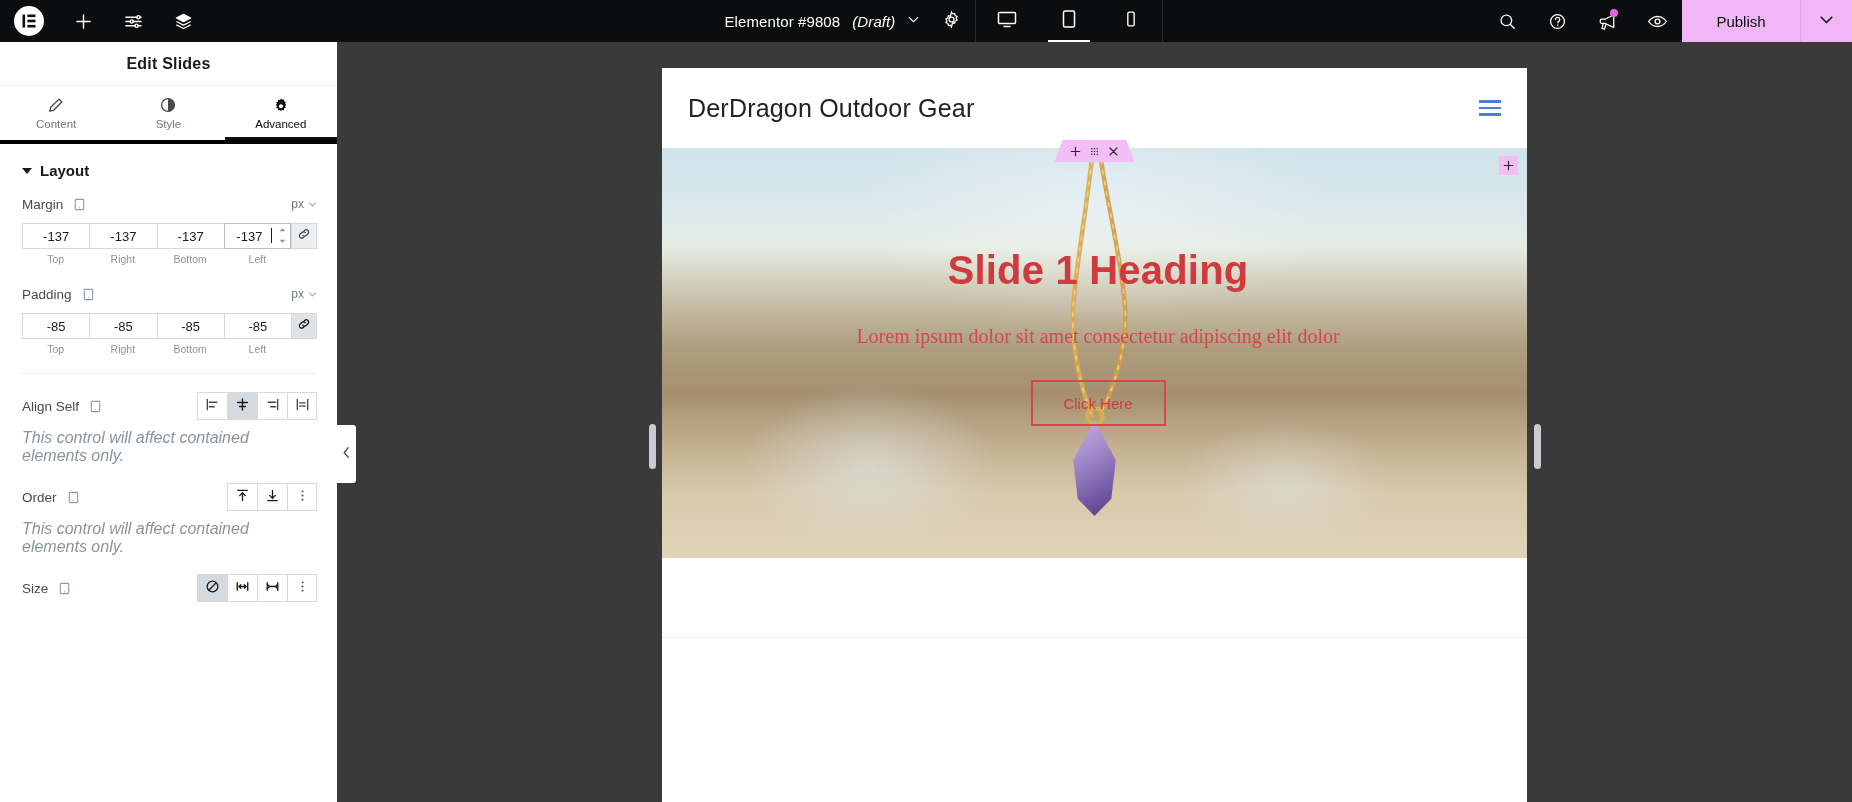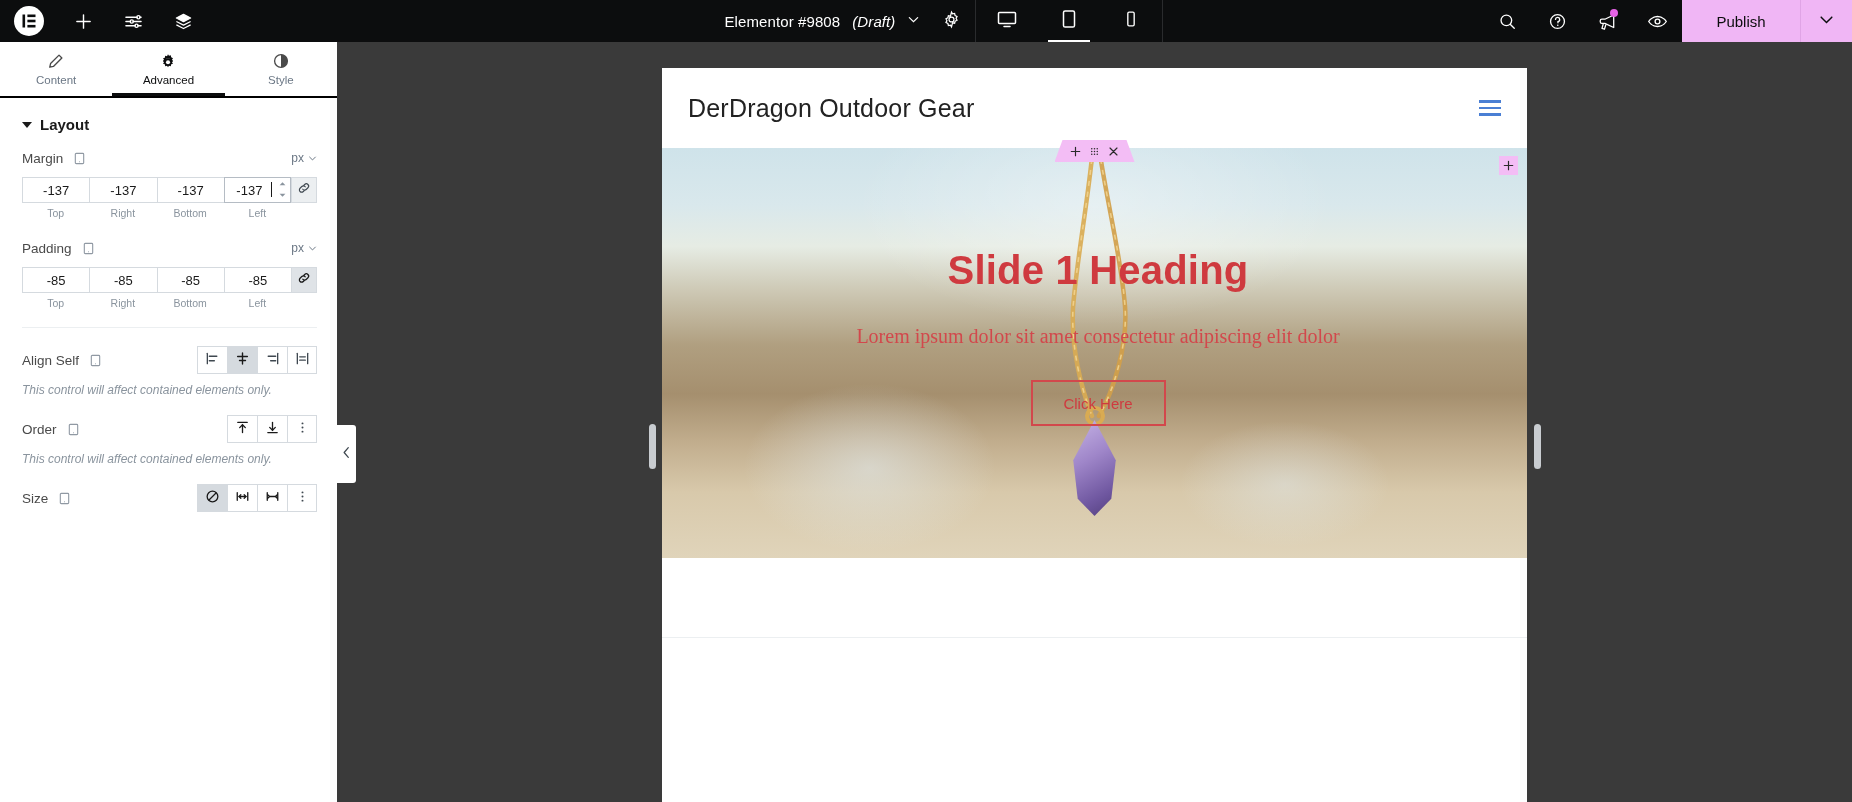--- a/index.html
+++ b/index.html
@@ -74,21 +74,21 @@
   
   .sidebar {
     position:absolute; top:42px; left:0; width:337px; height:760px;
     background:#fff; overflow:hidden;
   }
   .panel-header {
     height:44px; display:flex; align-items:center; justify-content:center;
     font-size:16px; font-weight:bold; color:#1a1a1a; letter-spacing:.2px;
     border-bottom:1px solid #eceff1;
   }
-  .tabs { display:flex; border-bottom:2px solid #000000; }
+  .tabs { display:flex; border-bottom:4px solid #000000; }
   .tab {
     flex:1; height:54px; display:flex; flex-direction:column;
     align-items:center; justify-content:center; gap:5px; cursor:pointer;
     color:#6b7785; font-size:11.5px;
   }
   .tab.active { color:#0c0d0e; box-shadow:inset 0 -3px 0 #0c0d0e; }
   .tab .ic { height:16px; display:flex; align-items:center; }
 
   .section-head {
     display:flex; align-items:center; gap:8px;
@@ -151,21 +151,21 @@
 
   .btn-group { margin-left:auto; display:flex; }
   .bg-btn {
     width:30px; height:28px; border:1px solid #d5dadf; border-right:none;
     background:#fff; display:flex; align-items:center; justify-content:center; cursor:pointer;
   }
   .bg-btn:last-child { border-right:1px solid #d5dadf; }
   .bg-btn.active { background:#d5dadf; }
 
   .hint {
-    font-size:12px; color:#8a949e; font-style:italic;
+    font-size:16px; color:#8a949e; font-style:italic;
     padding:9px 20px 0 22px;
   }
 
   .notice {
     margin:22px 20px 0 22px; background:#fcf8e3; border-left:4px solid #e8a33d;
     padding:14px 16px 16px 16px;
   }
   .notice-title { font-size:13px; font-weight:bold; font-style:italic; color:#3f4850; margin-bottom:9px;}
   .notice-body { font-size:13px; font-style:italic; color:#6b7785; line-height:1.55; }
 
@@ -405,49 +405,50 @@
           <svg width="17" height="17" viewBox="0 0 16 16">
               <path d="M3 5.8l5 5 5-5" stroke="#0c0d0e" stroke-width="1.4" fill="none" stroke-linecap="round"></path>
             </svg>
         </span>
       </div>
     </div>
   </div>
 
   <div class="sidebar">
 
+    <div class="panel-header">Edit Slides</div>
 
     <div class="tabs">
       <div class="tab">
         <span class="ic">
           <svg width="16" height="16" viewBox="0 0 18 18" fill="none" stroke="#4a4a4a" stroke-width="1.5" stroke-linejoin="round">
             <path d="M12.4 2.4 15.6 5.6 6.1 15.1 2 16l.9-4.1z"></path>
           </svg>
         </span>
         <span>Content</span>
+      </div>
+      <div class="tab">
+        <span class="ic">
+          <svg width="16" height="16" viewBox="0 0 18 18">
+              <circle cx="9" cy="9" r="7.2" fill="none" stroke="#4a4a4a" stroke-width="1.5"></circle>
+              <path d="M9 1.8A7.2 7.2 0 0 1 9 16.2z" fill="#4a4a4a"></path>
+            </svg>
+        </span>
+        <span>Style</span>
       </div>
       <div class="tab active">
         <span class="ic">
           <svg width="16" height="16" viewBox="0 0 18 18" fill="#0c0d0e">
             <path d="M9 1.3l1.1 1.75 2.05-.42.42 2.05L14.6 5.9l-1.1 1.75L14.6 9.4l-2.03.62-.42 2.05-2.05-.42L9 13.4l-1.1-1.75-2.05.42-.42-2.05L3.4 9.4l1.1-1.75L3.4 5.9l2.03-.62.42-2.05 2.05.42z"></path>
             <circle cx="9" cy="7.6" r="2.05" fill="#fff"></circle>
             <path d="M9 4.6l1.1 1.75 2.05-.42.42 2.05L14.6 8.6l-1.1 1.75 1.1 1.75-2.03.62-.42 2.05-2.05-.42L9 16.1l-1.1-1.75-2.05.42-.42-2.05-2.03-.62 1.1-1.75L3.4 8.6l2.03-.62.42-2.05 2.05.42z"></path>
             <circle cx="9" cy="10.35" r="2.3" fill="#fff"></circle>
           </svg>
         </span>
         <span>Advanced</span>
-      </div>
-      <div class="tab">
-        <span class="ic">
-          <svg width="16" height="16" viewBox="0 0 18 18">
-              <circle cx="9" cy="9" r="7.2" fill="none" stroke="#4a4a4a" stroke-width="1.5"></circle>
-              <path d="M9 1.8A7.2 7.2 0 0 1 9 16.2z" fill="#4a4a4a"></path>
-            </svg>
-        </span>
-        <span>Style</span>
       </div>
     </div>
 
     <div class="section-head">
       <span class="caret"></span>
       <span>Layout</span>
     </div>
 
     <div class="ctl-row">
       <span class="ctl-label">Margin</span>

